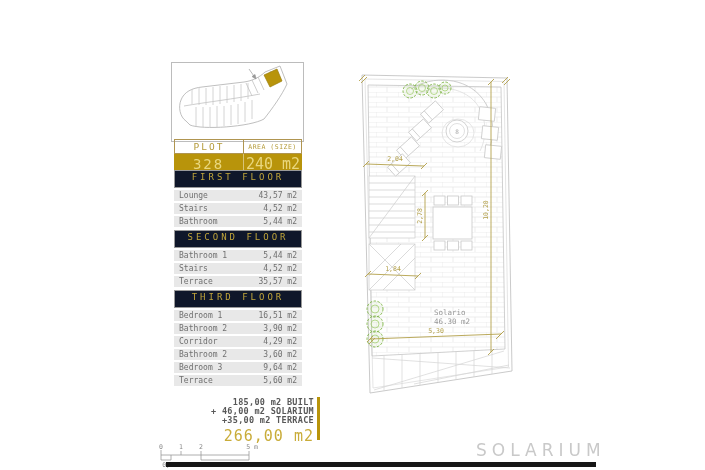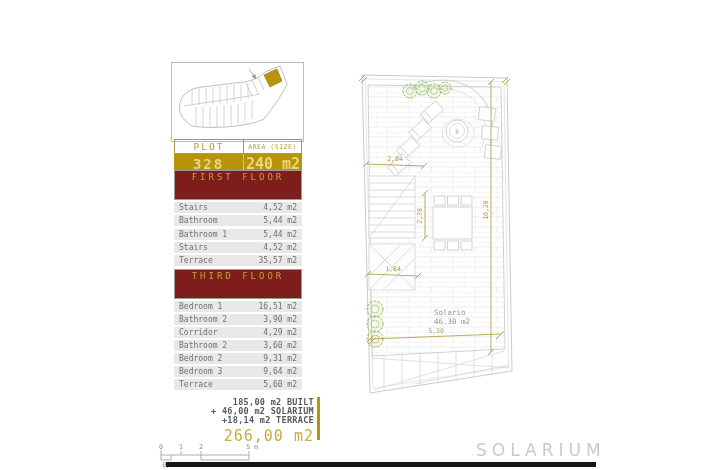--- a/index.html
+++ b/index.html
@@ -9,30 +9,30 @@
 
   
   #site-plan-box{left:155px;top:62px;width:131px;height:78px;border:1px solid #bcbcbc;background:#fff;}
 
   
   #plot-table{left:158px;top:139px;width:128px;}
   .pt-header{display:flex;height:15px;border:1px solid #b09550;box-sizing:border-box;}
   .pt-header .c1{flex:0 0 54%;border-right:1px solid #b09550;display:flex;align-items:center;justify-content:center;
                  color:#b59b3a;font-size:9.5px;letter-spacing:2px;}
   .pt-header .c2{flex:1;display:flex;align-items:center;justify-content:center;color:#b59b3a;font-size:6.5px;letter-spacing:.5px;}
-  .pt-data{display:flex;height:20px;background:#b8940b;font-weight:bold;}
+  .pt-data{display:flex;height:20px;background:#b8940b;}
   .pt-data .c1{flex:0 0 54%;border-right:1px solid rgba(255,255,255,.45);display:flex;align-items:center;justify-content:center;
                color:#e9d77d;font-size:14px;letter-spacing:2px;}
   .pt-data .c2{flex:1;display:flex;align-items:center;justify-content:center;color:#e9d77d;font-size:15px;}
 
   
   #floors{left:158px;top:170px;width:128px;}
   .floor-section{margin-bottom:3px;}
-  .floor-header{height:30px;line-height:13px;border:1px solid #9a9a9a;box-sizing:border-box;margin-bottom:2px;
-                text-align:center;color:#bfa43a;font-size:9px;letter-spacing:3px;background:#7f1d1d;}
+  .floor-header{height:18px;line-height:13px;border:1px solid #9a9a9a;box-sizing:border-box;margin-bottom:2px;
+                text-align:center;color:#bfa43a;font-size:9px;letter-spacing:3px;background:#0f172a;}
   .rowi{height:11px;margin-bottom:2px;background:#e8e8e8;display:flex;justify-content:space-between;align-items:center;
         padding:0 5px;font-size:8px;color:#6f6f6f;}
 
   
   #totals{left:150px;top:398px;width:148px;text-align:right;}
   .tline{font-size:8.5px;line-height:9px;color:#585858;letter-spacing:.3px;font-weight:bold;}
   .ttotal{font-size:15px;line-height:19px;color:#c9ac39;letter-spacing:1px;margin-top:2px;}
   #gold-bar{left:301px;top:397px;width:3px;height:43px;background:#b8940b;}
 
   
@@ -74,30 +74,35 @@
       <div class="c1">328</div>
       <div class="c2">240 m2</div>
     </div>
   </div>
 
   <div class="abs" id="floors">
 
     <div class="floor-section">
       <div class="floor-header">FIRST FLOOR</div>
       <div class="rowi">
+        <span>Lounge</span>
+        <span>43,57 m2</span>
+        </div>
+      <div class="rowi">
         <span>Stairs</span>
         <span>4,52 m2</span>
         </div>
       <div class="rowi">
         <span>Bathroom</span>
         <span>5,44 m2</span>
         </div>
     </div>
 
     <div class="floor-section">
+      <div class="floor-header">SECOND FLOOR</div>
       <div class="rowi">
         <span>Bathroom 1</span>
         <span>5,44 m2</span>
         </div>
       <div class="rowi">
         <span>Stairs</span>
         <span>4,52 m2</span>
         </div>
       <div class="rowi">
         <span>Terrace</span>
@@ -115,40 +120,36 @@
         <span>Bathroom 2</span>
         <span>3,90 m2</span>
         </div>
       <div class="rowi">
         <span>Corridor</span>
         <span>4,29 m2</span>
         </div>
       <div class="rowi">
         <span>Bathroom 2</span>
         <span>3,60 m2</span>
-        </div>
-      <div class="rowi">
-        <span>Bedroom 2</span>
-        <span>9,31 m2</span>
         </div>
       <div class="rowi">
         <span>Bedroom 3</span>
         <span>9,64 m2</span>
         </div>
       <div class="rowi">
         <span>Terrace</span>
         <span>5,60 m2</span>
         </div>
     </div>
   </div>
 
   <div class="abs" id="totals">
     <div class="tline">185,00 m2 BUILT</div>
     <div class="tline">+ 46,00 m2 SOLARIUM</div>
-    <div class="tline">+18,14 m2 TERRACE</div>
+    <div class="tline">+35,00 m2 TERRACE</div>
     <div class="ttotal">266,00 m2</div>
   </div>
   <div class="abs" id="gold-bar"></div>
 
   <svg class="abs" id="scalebar" viewBox="0 0 125 26">
     <path d="M5,8 V13 M25,9 V13 M45,9 V13 M93,9 V13 M5,13 H93 M5,13 V18 H15 V13 M45,13 V18 H93 V13" stroke="#9a9a9a" stroke-width="0.8" fill="none"></path>
     <text x="5" y="6.5" font-size="6.5" fill="#8a8a8a" text-anchor="middle">0</text>
     <text x="25" y="6.5" font-size="6.5" fill="#8a8a8a" text-anchor="middle">1</text>
     <text x="45" y="6.5" font-size="6.5" fill="#8a8a8a" text-anchor="middle">2</text>
     <text x="96" y="6.5" font-size="6.5" fill="#8a8a8a" text-anchor="middle">5 m</text>

